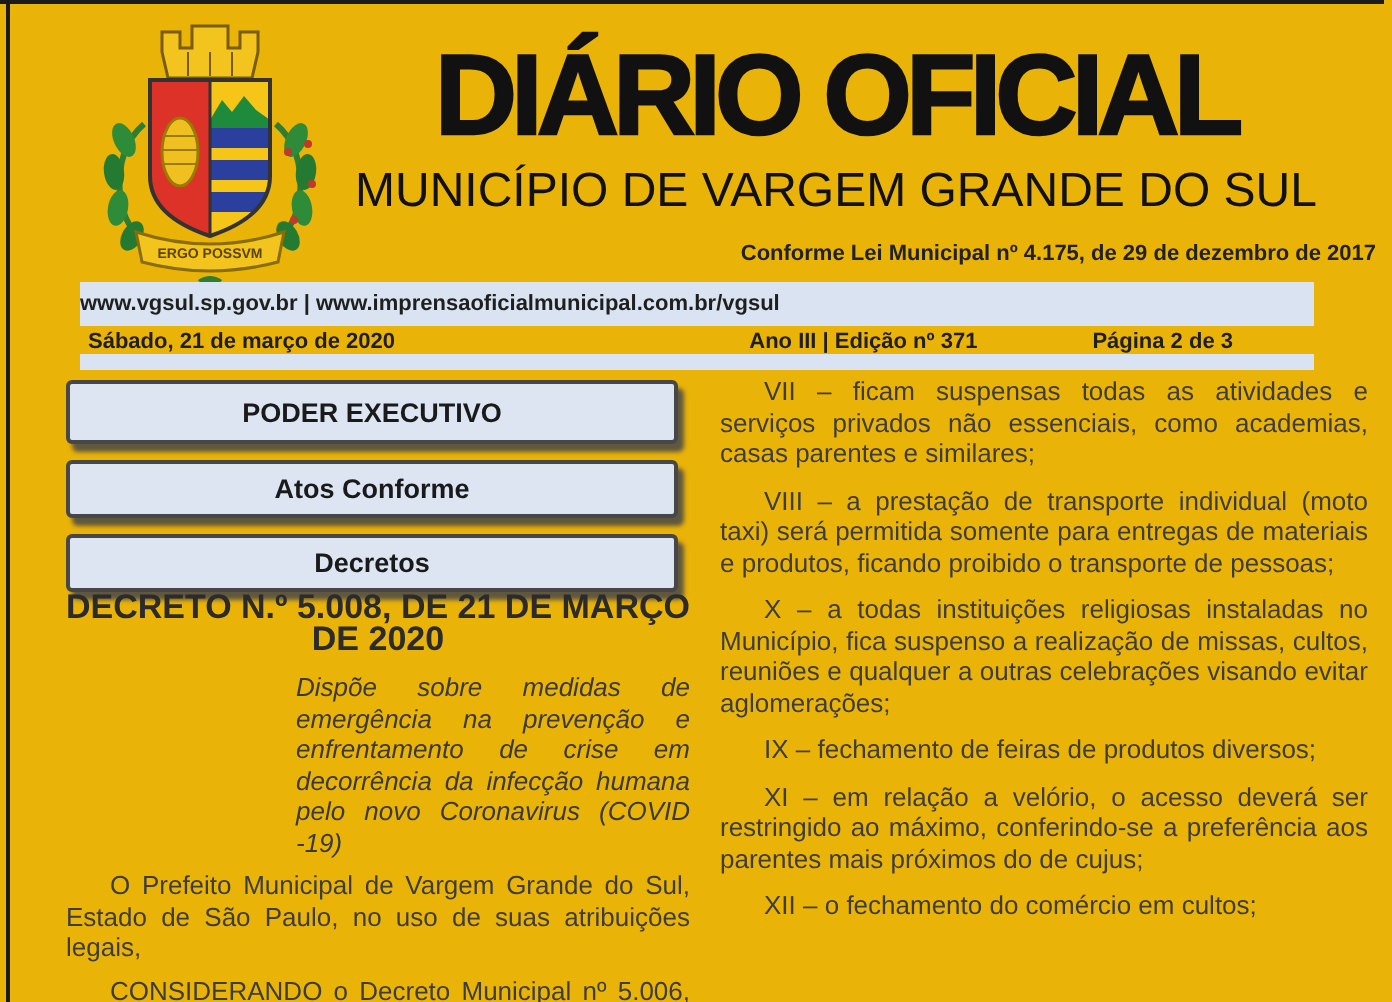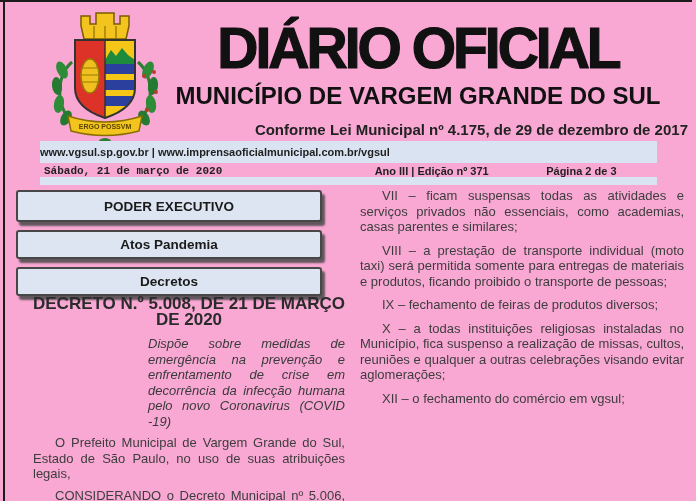--- a/index.html
+++ b/index.html
@@ -1,49 +1,49 @@
 <!DOCTYPE html>
 <html><head>
 <meta charset="utf-8">
 <style>
   html,body{margin:0;padding:0;background:#fff;}
   .page{
-    position:relative;width:696px;height:501px;background:#f9a8d4;overflow:hidden;
+    position:relative;width:696px;height:501px;background:#eab308;overflow:hidden;
     font-family:"Liberation Sans", sans-serif;color:#3d3d3d;
   }
   .edge-top{position:absolute;top:0;left:0;width:692px;height:2px;background:#1b1b1b;}
   .edge-left{position:absolute;top:0;left:3px;width:2px;height:501px;background:#1b1b1b;}
 
   
   .crest{position:absolute;left:44px;top:12px;width:122px;height:140px;}
   .title-block{position:absolute;left:168px;top:20px;width:500px;text-align:center;}
   .main-title{
     font-size:57px;font-weight:900;letter-spacing:-3px;line-height:1.0;color:#111;
     -webkit-text-stroke:1.2px #111;white-space:nowrap;
   }
-  .sub-title{font-size:24px;font-weight:700;color:#111;margin-top:5px;white-space:nowrap;letter-spacing:0px;}
+  .sub-title{font-size:24px;font-weight:400;color:#111;margin-top:5px;white-space:nowrap;letter-spacing:0px;}
   .law-line{
-    position:absolute;top:121px;right:8px;font-size:15px;font-weight:700;color:#222;white-space:nowrap;
+    position:absolute;top:121px;right:8px;font-size:11px;font-weight:700;color:#222;white-space:nowrap;
   }
   .web-bar{
     position:absolute;left:40px;top:141px;width:617px;height:22px;background:#d9e3f1;
     display:flex;align-items:center;
     font-size:11px;font-weight:700;color:#1f1f1f;
   }
   .info-row{
     position:absolute;left:44px;top:164px;width:630px;display:flex;align-items:center;
     font-size:11px;font-weight:700;color:#1f1f1f;height:14px;
   }
-  .info-row .l{flex:1;text-align:left;font-family:Liberation Mono, monospace;}
+  .info-row .l{flex:1;text-align:left;}
   .info-row .c{flex:1.4;text-align:right;}
   .info-row .r{flex:1;text-align:center;}
   .empty-bar{position:absolute;left:40px;top:177px;width:617px;height:8px;background:#d9e3f1;}
 
   
-  .nav{position:absolute;left:16px;top:190px;width:306px;}
+  .nav{position:absolute;left:33px;top:190px;width:306px;}
   .nav-button{
     height:25px;background:#dce5f1;border:2px solid #474747;border-radius:3px;
     box-shadow:3px 4px 2px rgba(72,72,72,0.85);
     display:flex;align-items:center;justify-content:center;
     font-size:13.5px;font-weight:700;color:#1a1a1a;margin-bottom:8px;cursor:pointer;
   }
   .nav-button.first{height:28px;}
 
   
   .left-col{
@@ -134,32 +134,33 @@
   <div class="info-row">
     <span class="l">Sábado, 21 de março de 2020</span>
     <span class="c">Ano III | Edição nº 371</span>
     <span class="r">Página 2 de 3</span>
   </div>
 
   <div class="empty-bar"></div>
 
   <div class="nav">
     <div class="nav-button first">PODER EXECUTIVO</div>
-    <div class="nav-button">Atos Pandemia</div>
+    <div class="nav-button">Atos Conforme</div>
     <div class="nav-button">Decretos</div>
   </div>
 
   <div class="left-col">
     <div class="decree-title">DECRETO N.º 5.008, DE 21 DE MARÇO DE 2020</div>
     <div class="decree-summary">Dispõe sobre medidas de emergência na prevenção e enfrentamento de crise em decorrência da infecção humana pelo novo Coronavirus (COVID -19)</div>
     <p class="para">O Prefeito Municipal de Vargem Grande do Sul, Estado de São Paulo, no uso de suas atribuições legais,</p>
     <p class="para clipped">CONSIDERANDO o Decreto Municipal nº 5.006, de 20 de março de 2020, que decreta situação de emergência na Saúde Pública no Município de Vargem Grande do Sul em razão da Pandemia causada pela doença respiratória</p>
   </div>
 
   <div class="right-col">
     <p>VII – ficam suspensas todas as atividades e serviços privados não essenciais, como academias, casas parentes e similares;</p>
     <p>VIII – a prestação de transporte individual (moto taxi) será permitida somente para entregas de materiais e produtos, ficando proibido o transporte de pessoas;</p>
+    <p>X – a todas instituições religiosas instaladas no Município, fica suspenso a realização de missas, cultos, reuniões e qualquer a outras celebrações visando evitar aglomerações;</p>
     <p>IX – fechamento de feiras de produtos diversos;</p>
-    <p>X – a todas instituições religiosas instaladas no Município, fica suspenso a realização de missas, cultos, reuniões e qualquer a outras celebrações visando evitar aglomerações;</p>
-    <p>XII – o fechamento do comércio em vgsul;</p>
+    <p>XI – em relação a velório, o acesso deverá ser restringido ao máximo, conferindo-se a preferência aos parentes mais próximos do de cujus;</p>
+    <p>XII – o fechamento do comércio em cultos;</p>
   </div>
 
 </div>
 
 </body></html>

